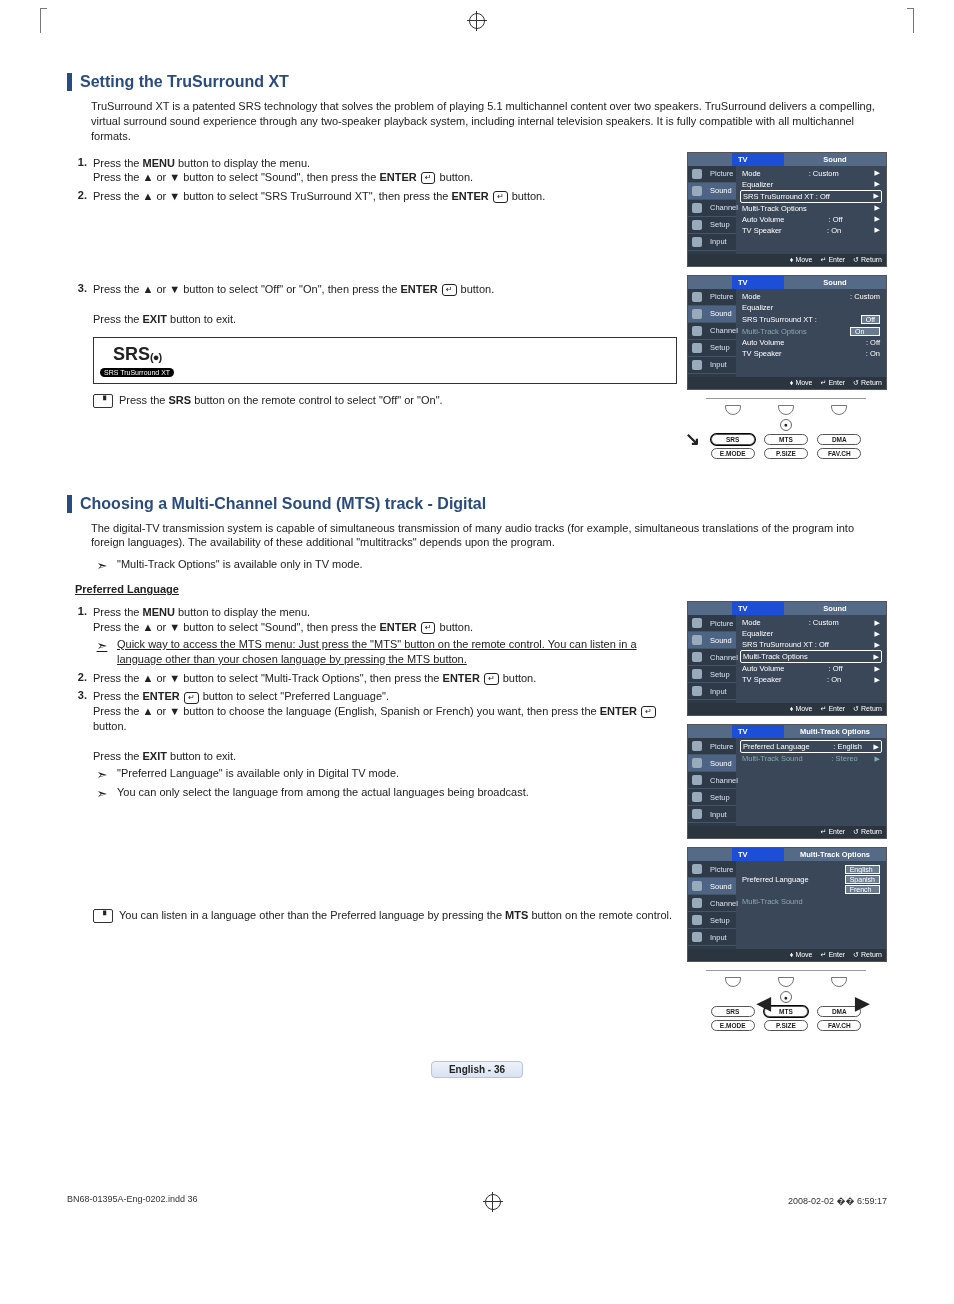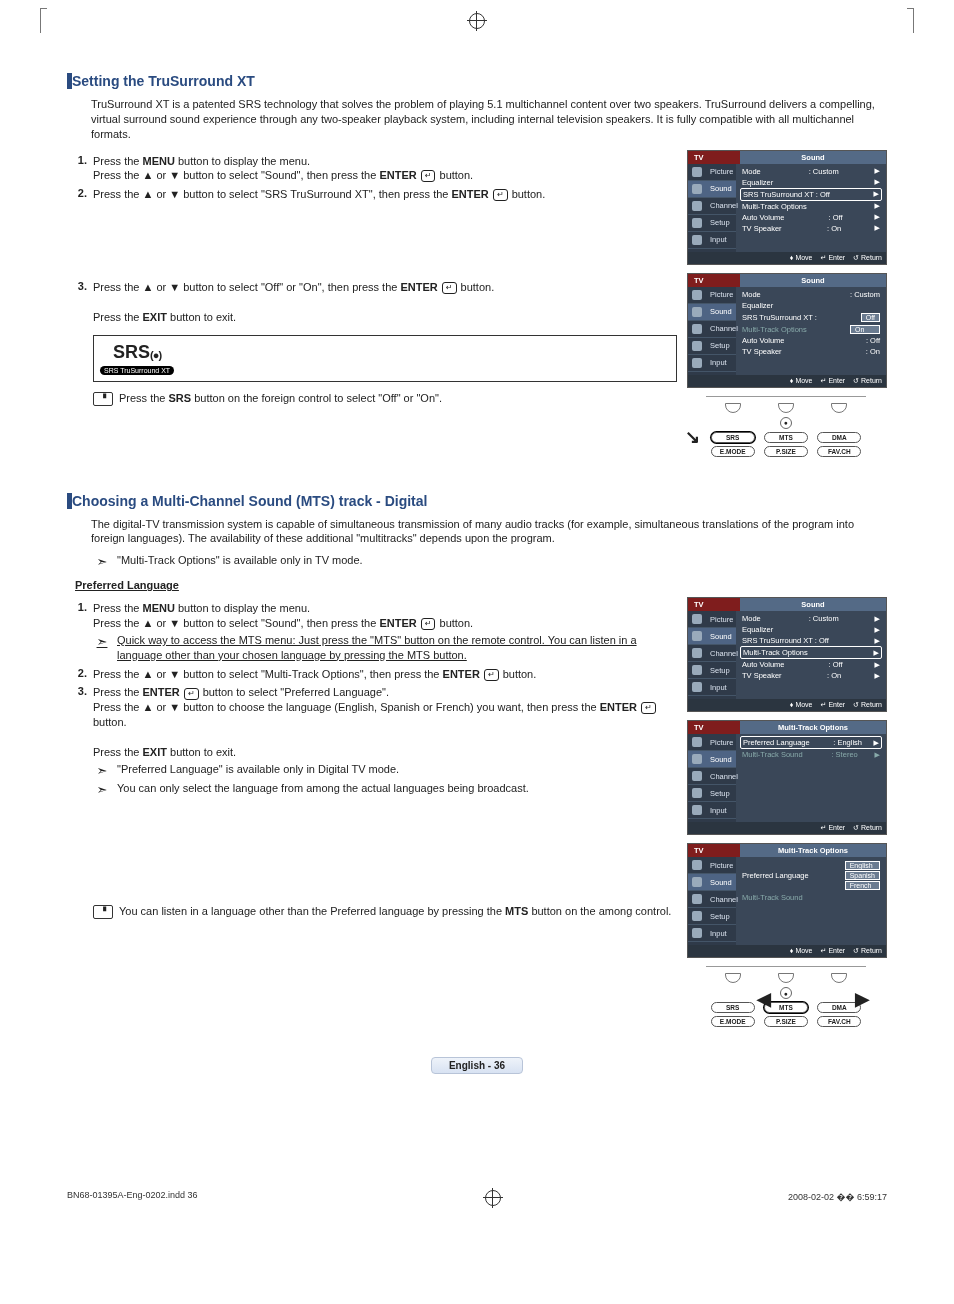--- a/index.html
+++ b/index.html
@@ -12,22 +12,23 @@
   }
   .page {
     width: 820px;
     margin: 40px auto 20px auto;
     position: relative;
     padding-bottom: 40px;
   }
 
   h2.section-title {
     color: #2a4b80;
-    font-size: 14px;
+    font-size: 16px;
     border-left: 5px solid #2a4b80;
+    padding-left: 8px;
     margin: 26px 0 8px 0;
     font-weight: bold;
   }
   .intro { margin: 0 0 8px 24px; line-height: 1.35; }
   .two-col { display:flex; }
   .left-col { flex: 1; padding-right: 10px; }
   .right-col { width: 200px; }
 
   .steps { list-style:none; margin:0; padding:0; }
   .steps > li { display:flex; margin:4px 0; }
@@ -47,21 +48,21 @@
   .srs-box { display:flex; border:1px solid #333; padding:6px; margin:10px 0 10px 26px; align-items:center; }
   .srs-logo { text-align:center; margin-right:10px; flex:none; }
   .srs-logo .big { font-weight:900; font-size:18px; letter-spacing:0; }
   .srs-logo .sub { background:#000; color:#fff; font-size:7px; padding:1px 4px; border-radius:6px; display:inline-block; margin-top:2px; }
 
   .sub-hdr { text-decoration:underline; font-weight:bold; margin:10px 0 6px 8px; }
 
   
   .osd { width:198px; border:1px solid #555; background:#3a4758; color:#fff; font-size:7.5px; margin-bottom:8px; }
   .osd .topbar { display:flex; background:#546a86; }
-  .osd .tv { background:#7f1d1d; padding:2px 6px; width:40px; font-weight:bold; }
+  .osd .tv { background:#1d4ed8; padding:2px 6px; width:40px; font-weight:bold;margin-left:44px; }
   .osd .osd-title { flex:1; text-align:center; padding:2px; font-weight:bold; }
   .osd .body { display:flex; min-height:88px; }
   .osd .nav { width:48px; background:#2f3a49;}
   .osd .nav div { display:flex; align-items:center; gap:8px; padding:3px 4px; color:#d8e0ec; border-bottom:1px solid #445568; }
   .osd .nav div.sel { background:#4e6484; color:#fff; }
   .osd .nav .ic { width:10px; height:10px; background:#9ab; border-radius:2px; display:inline-block; flex:none; }
   .osd .content { flex:1; padding:2px 4px; }
   .osd .row { display:flex; justify-content:space-between; padding:1px 2px; align-items:center; border-radius:2px; }
   .osd .row.hil { border:1px solid #fff; }
   .osd .row.dim { color:#8aa; }
@@ -140,21 +141,21 @@
 
       <div class="srs-box">
         <div class="srs-logo">
           <div><span class="big">SRS</span><span class="srs-dot"></span></div>
           <span class="sub">SRS TruSurround XT</span>
         </div>
       </div>
 
       <div class="inset">
         <span class="remote-icon"></span>
-        <span><span>Press the </span><b>SRS</b><span> button on the foreign control to select "Off" or "On".</span></span>
+        <span><span>Press the </span><b>SRS</b><span> button on the remote control to select "Off" or "On".</span></span>
       </div>
     </div>
 
     <div class="right-col">
 
       <div class="osd">
         <div class="topbar">
             <div class="tv">TV</div>
             <div class="osd-title">Sound</div>
           </div>
@@ -348,21 +349,21 @@
                 <span class="tip-icon plane-icon"></span>
                 <span>You can only select the language from among the actual languages being broadcast.</span>
               </div>
           </span>
         </li>
       </ol>
 
       <div style="height:100px;"></div>
       <div class="inset">
         <span class="remote-icon"></span>
-        <span><span>You can listen in a language other than the Preferred language by pressing the </span><b>MTS</b><span> button on the among control.</span></span>
+        <span><span>You can listen in a language other than the Preferred language by pressing the </span><b>MTS</b><span> button on the remote control.</span></span>
       </div>
     </div>
 
     <div class="right-col">
 
       <div class="osd">
         <div class="topbar">
             <div class="tv">TV</div>
             <div class="osd-title">Sound</div>
           </div>

